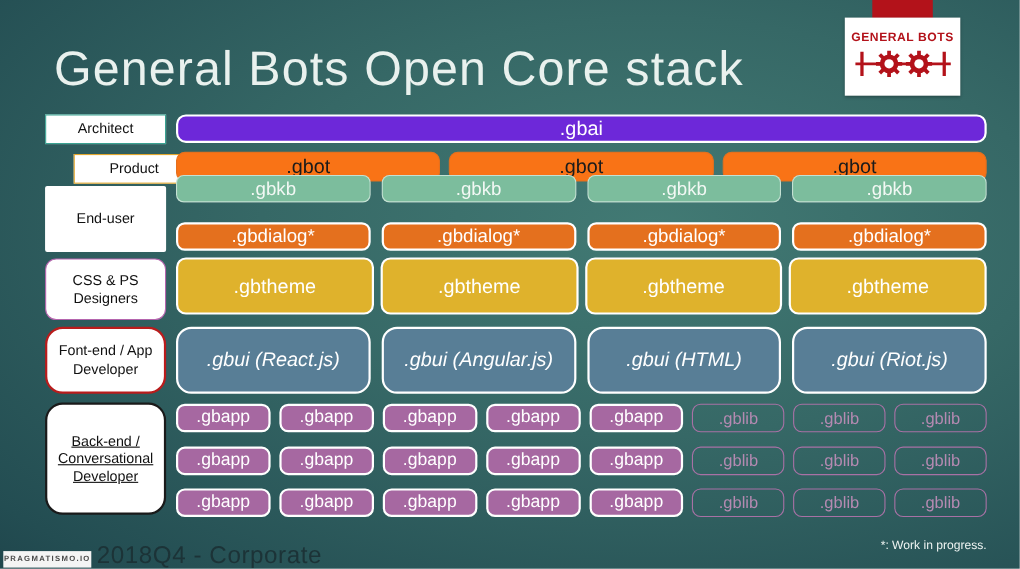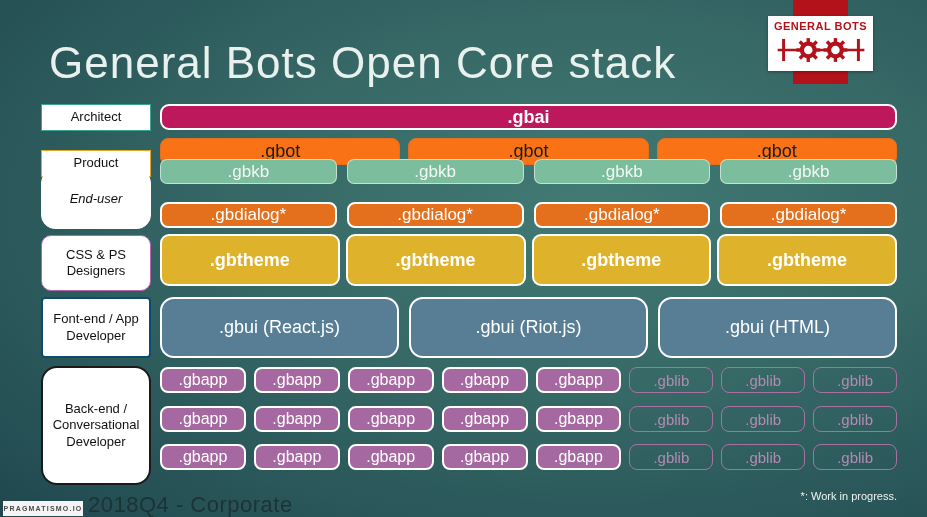--- a/index.html
+++ b/index.html
@@ -10,54 +10,54 @@
   }
   .abs{position:absolute;}
   
   .title{
     left:49px;top:38px;width:700px;
     font-size:44px;letter-spacing:1px;color:#e9f1ee;font-weight:400;
   }
   
   .logo-ribbon{left:793px;top:0;width:55px;height:84px;background:#b3121a;}
   .logo-card{
-    left:768px;top:16px;width:105px;height:55px;background:#ffffff;
+    left:768px;top:16px;width:105px;height:71px;background:#ffffff;
     box-shadow:0 1px 3px rgba(0,0,0,.35);
     display:flex;flex-direction:column;align-items:center;justify-content:center;gap:1px;
   }
   .logo-word{font-size:11px;font-weight:bold;color:#b3121a;letter-spacing:.5px;}
   
   .role{
     left:41px;width:110px;background:#ffffff;border-radius:0;
     display:flex;align-items:center;justify-content:center;text-align:center;
     font-size:13px;color:#111;line-height:1.25;padding:2px 4px;box-sizing:border-box;
   }
   .role-architect{top:104px;height:27px;border:1.5px solid #3aa392;}
-  .role-product{top:150px;height:27px;border:1.5px solid #e2a72e;}
-  .role-enduser{top:169px;height:60px;border:1.5px solid #ffffff;border-radius:14px;font-style:italic;}
+  .role-product{top:140px;height:27px;border:1.5px solid #e2a72e;margin-left:26px;}
+  .role-enduser{top:169px;height:60px;border:1.5px solid #ffffff;border-radius:2px;}
   .role-css{top:235px;height:56px;border:1.5px solid #b565ae;border-radius:10px;text-align:center;}
-  .role-front{top:297px;height:61px;border:2px solid #0c4a6e;border-radius:4px;}
-  .role-back{top:366px;height:119px;border:2px solid #1a1a1a;border-radius:16px;}
+  .role-front{top:297px;height:61px;border:2px solid #b91c1c;border-radius:16px;}
+  .role-back{top:366px;height:102px;border:2px solid #1a1a1a;border-radius:16px;text-decoration:underline;}
   
   .row{left:160px;width:737px;display:flex;box-sizing:border-box;}
   .box{
     display:flex;align-items:center;justify-content:center;
     box-sizing:border-box;border-radius:8px;color:#fff;white-space:nowrap;
   }
   .row-gbai{top:104px;height:26px;}
-  .box-gbai{flex:1;background:#be185d;border:2px solid #fff;border-radius:9px;font-size:18px;font-weight:bold;}
+  .box-gbai{flex:1;background:#6d28d9;border:2px solid #fff;border-radius:9px;font-size:18px;}
   .row-gbot{top:138px;height:27px;gap:8px;}
   .box-gbot{flex:1;background:#f97316;border:1.5px solid #e4701e;color:#1b1b1b;font-size:18px;}
   .row-gbkb{top:159px;height:25px;gap:10px;}
   .box-gbkb{flex:1;background:#7cbd9d;border:1px solid rgba(255,255,255,.55);border-radius:7px;font-size:17px;color:#f2f8f4;}
   .row-gbdialog{top:202px;height:26px;gap:10px;}
   .box-gbdialog{flex:1;background:#e4701e;border:2px solid #fff;font-size:17px;}
-  .row-gbtheme{top:234px;height:52px;gap:6px;font-weight:bold;}
+  .row-gbtheme{top:234px;height:52px;gap:6px;}
   .box-gbtheme{flex:1;background:#dfb22c;border:2px solid #fff;border-radius:9px;font-size:18px;}
-  .row-gbui{top:297px;height:61px;gap:10px;}
+  .row-gbui{top:297px;height:61px;gap:10px;font-style:italic;}
   .box-gbui{flex:1;background:#587e96;border:2px solid #fff;border-radius:14px;font-size:18px;}
   .row-app{height:26px;gap:8px;}
   .row-app1{top:367px;} .row-app2{top:406px;} .row-app3{top:444px;}
   .box-gbapp{flex:1;background:#a668a1;border:2px solid #fff;font-size:16px;}
   .box-gblib{flex:1;background:transparent;border:1.5px solid #a871a5;color:#b58ab2;font-size:15px;}
   
   .brand-chip{
     left:3px;top:501px;width:80px;height:15px;background:#f4f4f4;
     display:flex;align-items:center;justify-content:center;
     font-size:7px;letter-spacing:1.2px;color:#4a4a4a;font-weight:bold;
@@ -131,22 +131,23 @@
 
 <div class="abs row row-gbtheme">
   <div class="box box-gbtheme">.gbtheme</div>
   <div class="box box-gbtheme">.gbtheme</div>
   <div class="box box-gbtheme">.gbtheme</div>
   <div class="box box-gbtheme">.gbtheme</div>
 </div>
 
 <div class="abs row row-gbui">
   <div class="box box-gbui">.gbui (React.js)</div>
+  <div class="box box-gbui">.gbui (Angular.js)</div>
+  <div class="box box-gbui">.gbui (HTML)</div>
   <div class="box box-gbui">.gbui (Riot.js)</div>
-  <div class="box box-gbui">.gbui (HTML)</div>
 </div>
 
 <div class="abs row row-app row-app1">
   <div class="box box-gbapp">.gbapp</div>
   <div class="box box-gbapp">.gbapp</div>
   <div class="box box-gbapp">.gbapp</div>
   <div class="box box-gbapp">.gbapp</div>
   <div class="box box-gbapp">.gbapp</div>
   <div class="box box-gblib">.gblib</div>
   <div class="box box-gblib">.gblib</div>

